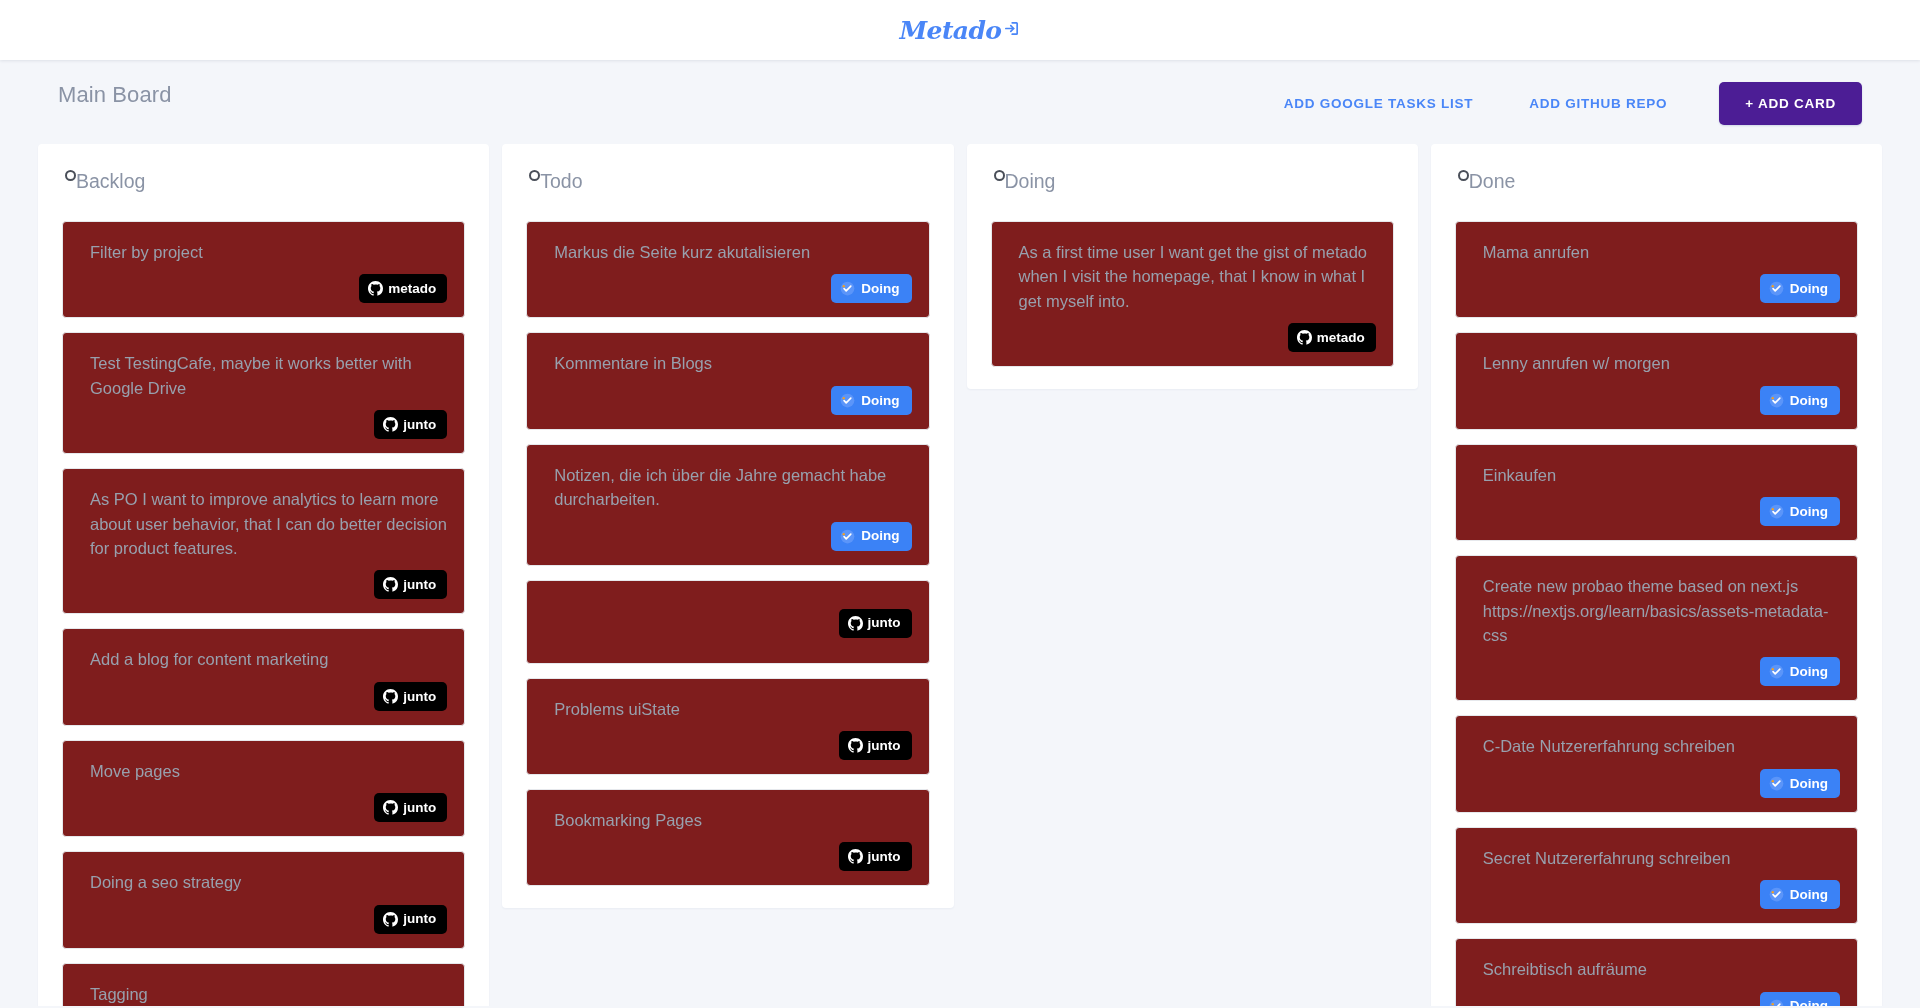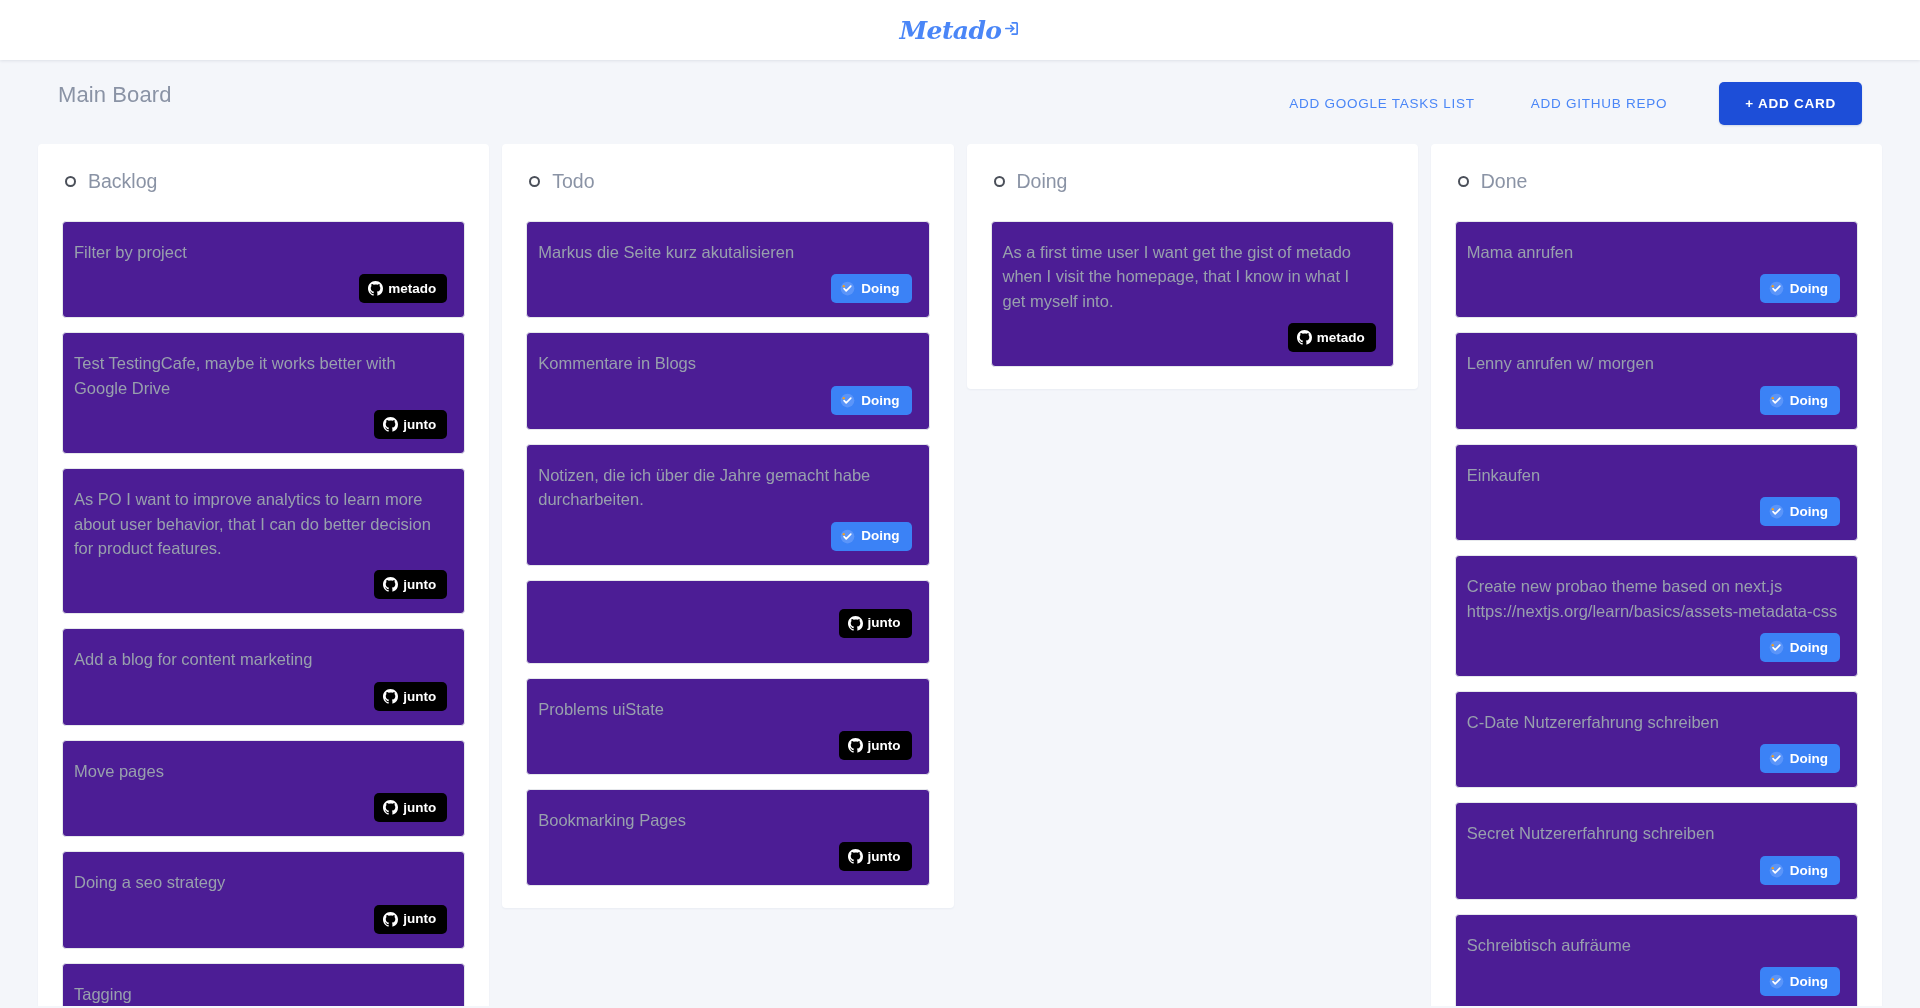--- a/index.html
+++ b/index.html
@@ -56,28 +56,28 @@
     display: flex;
     align-items: center;
     gap: 48px;
   }
   .text-action {
     background: none;
     border: none;
     color: #4a86f7;
     font-family: "Liberation Sans", sans-serif;
     font-size: 13.5px;
-    font-weight: normal;
+    font-weight: bold;
     letter-spacing: 0.75px;
     cursor: pointer;
     padding: 8px 4px;
     white-space: nowrap;
   }
   .primary-action {
-    background: #1d4ed8;
+    background: #4c1d95;
     border: none;
     color: #ffffff;
     font-family: "Liberation Sans", sans-serif;
     font-size: 13.5px;
     font-weight: bold;
     letter-spacing: 0.75px;
     padding: 14px 26px;
     border-radius: 5px;
     cursor: pointer;
     box-shadow: 0 1px 2px rgba(40,70,140,0.18);
@@ -96,22 +96,20 @@
   .column {
     background: #ffffff;
     border-radius: 4px;
     flex: 1 1 0;
     min-width: 0;
     padding: 26px 24px 22px 24px;
     box-shadow: 0 1px 2px rgba(40,60,110,0.05);
   }
   .column-header {
     display: flex;
-    align-items: center;
-    gap: 12px;
     margin-bottom: 28px;
     padding-left: 3px;
   }
   .col-dot {
     width: 11px;
     height: 11px;
     border: 2px solid #4a4f59;
     border-radius: 50%;
     flex: none;
   }
@@ -119,22 +117,22 @@
     font-size: 19.5px;
     color: #8a93a5;
     font-weight: 400;
   }
 
   .cards { display: flex; flex-direction: column; gap: 14px; }
 
   .card {
     border: 1px solid #e6e8ec;
     border-radius: 4px;
-    background: #4c1d95;
-    padding: 18px 17px 14px 11px;
+    background: #7f1d1d;
+    padding: 18px 17px 14px 27px;
     min-height: 84px;
     display: flex;
     flex-direction: column;
   }
   .card-text {
     font-size: 16.5px;
     line-height: 1.48;
     color: #98a0ad;
     font-weight: 400;
     word-wrap: break-word;

